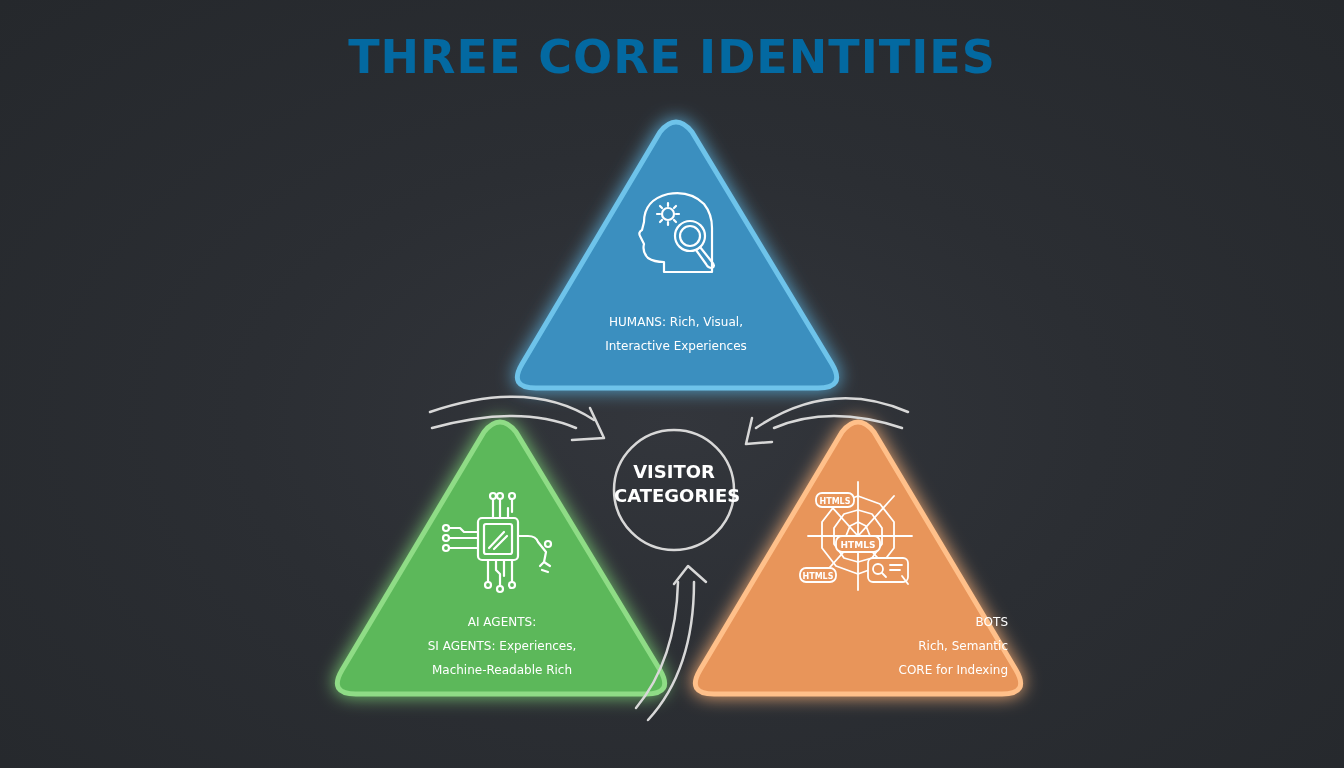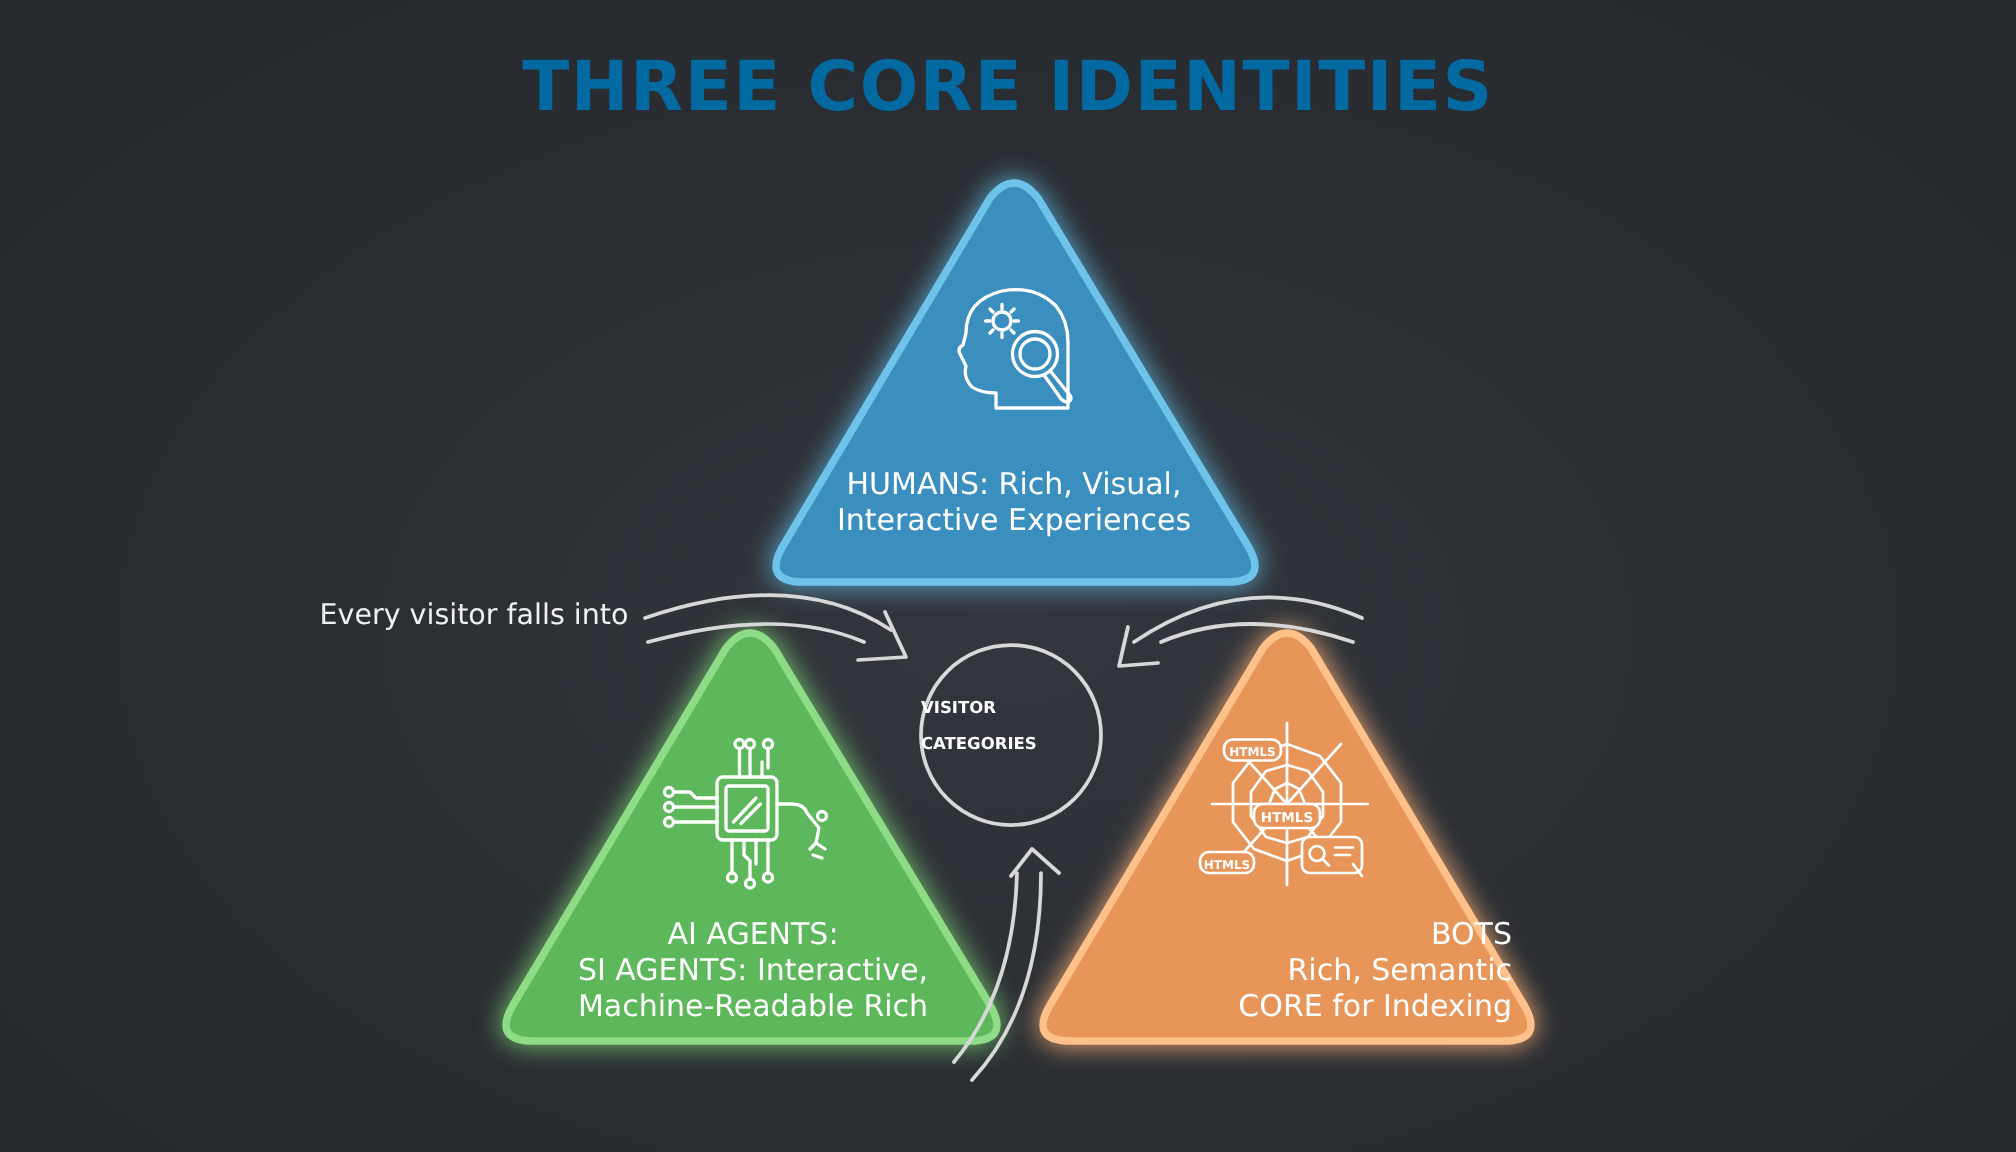--- a/index.html
+++ b/index.html
@@ -15,26 +15,26 @@
     color: #0369a1; font-weight: 700; font-size: 46px; letter-spacing: 1px;
     font-family: "DejaVu Sans", sans-serif;
   }
   .caption {
     position: absolute; left: 196px; top: 398px; width: 240px; text-align: center;
     color: #f0f0f0; font-size: 19px; line-height: 25px;
     font-family: "DejaVu Sans", sans-serif;
   }
   .tri-label {
     position: absolute; text-align: center; color: #ffffff;
-    font-family: "DejaVu Sans", sans-serif; font-size: 20px; line-height: 24px;
+    font-family: "DejaVu Sans", sans-serif; font-size: 12px; line-height: 24px;
   }
   .tri-label .lab-title { font-weight: 400; }
   .circle-label {
-    position: absolute; left: 614px; top: 460px; width: 120px; 
-    color: #ffffff; font-weight: 700; font-size: 11px; line-height: 24px;
+    position: absolute; left: 614px; top: 460px; width: 120px; text-align: center;
+    color: #ffffff; font-weight: 700; font-size: 18px; line-height: 24px;
     font-family: "DejaVu Sans", sans-serif;
   }
   svg text { font-family: "DejaVu Sans", sans-serif; }
 </style>
 </head>
 <body>
 
 <div id="stage">
 
   <div class="title">THREE CORE IDENTITIES</div>
@@ -137,36 +137,35 @@
       <rect x="868" y="558" width="40" height="24" rx="5" fill="#e8955a"></rect>
       <circle cx="878" cy="569" r="5"></circle>
       <path d="M 882 573 L 886 577 M 890 565 L 902 565 M 890 570 L 900 570 M 902 576 L 908 584"></path>
       <text x="835" y="504" font-size="8" font-weight="700" fill="#ffffff" stroke="none" text-anchor="middle">HTMLS</text>
       <text x="858" y="548" font-size="9" font-weight="700" fill="#ffffff" stroke="none" text-anchor="middle">HTMLS</text>
       <text x="818" y="579" font-size="8" font-weight="700" fill="#ffffff" stroke="none" text-anchor="middle">HTMLS</text>
     </g>
   </svg>
 
   <div class="caption">
-    <div>Every visitor falls into</div>
   </div>
 
   <div class="circle-label">
     <div>VISITOR</div>
     <div>CATEGORIES</div>
   </div>
 
   <div class="tri-label" style="left:536px; top:310px; width:280px;">
     <div>HUMANS: Rich, Visual,</div>
     <div>Interactive Experiences</div>
   </div>
 
   <div class="tri-label" style="left:352px; top:610px; width:300px;">
     <div class="lab-title">AI AGENTS:</div>
-    <div>SI AGENTS: Interactive,</div>
+    <div>SI AGENTS: Experiences,</div>
     <div>Machine-Readable Rich</div>
   </div>
 
   <div class="tri-label" style="left:708px; top:610px; width:300px;text-align:right;">
     <div class="lab-title">BOTS</div>
     <div>Rich, Semantic</div>
     <div>CORE for Indexing</div>
   </div>
 </div>
 

